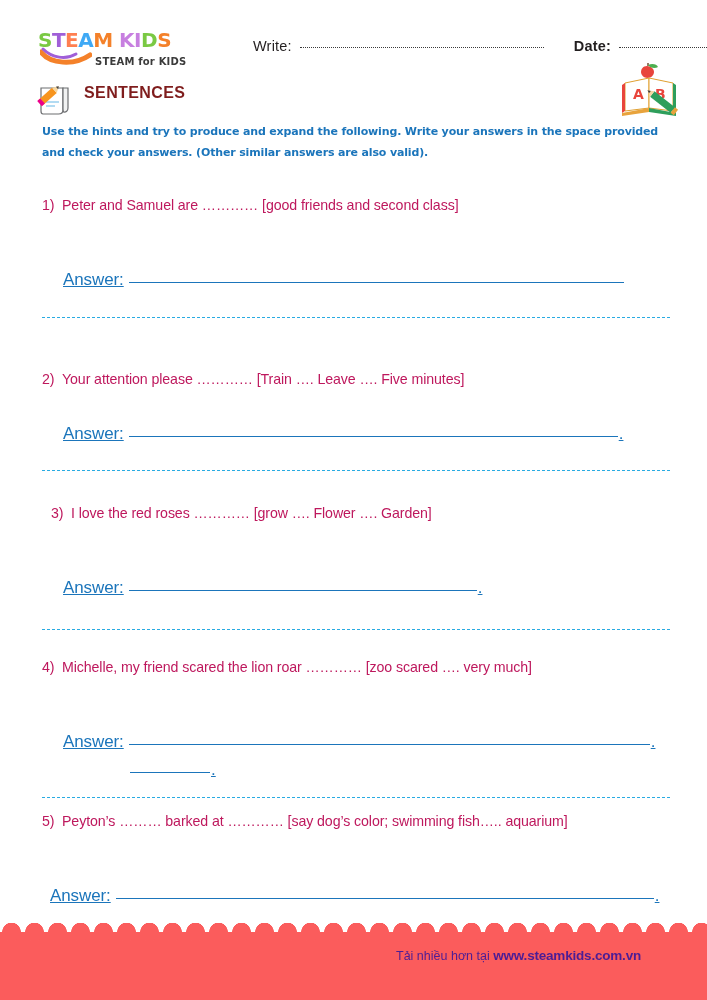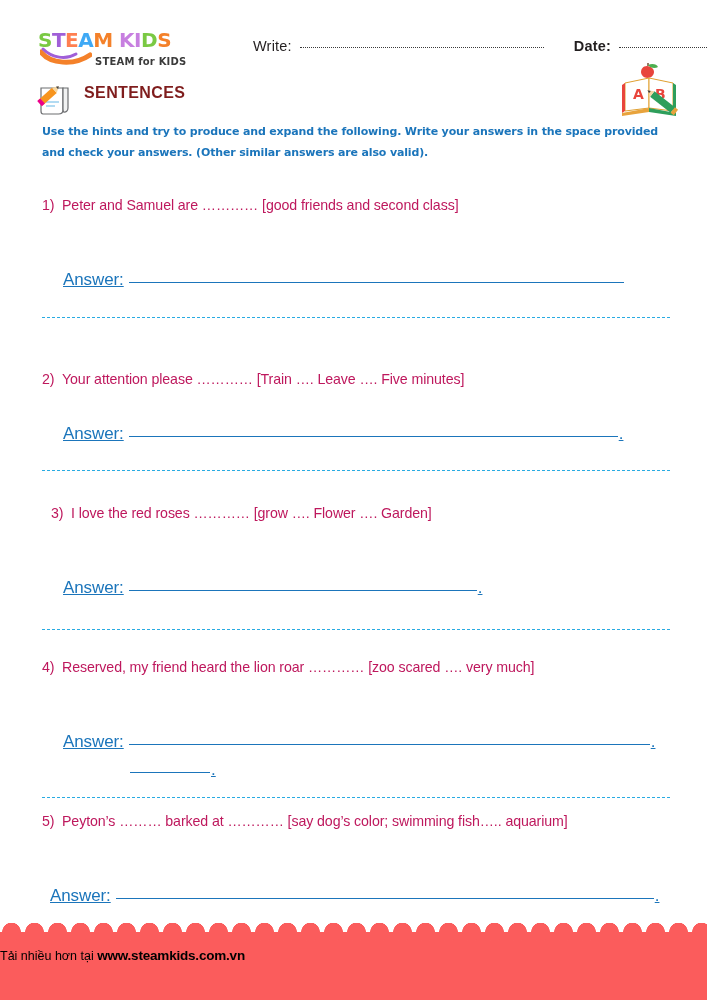--- a/index.html
+++ b/index.html
@@ -194,22 +194,22 @@
     background:
       radial-gradient(circle at 11.5px 9px, #fb5c5c 9px, rgba(251,92,92,0) 9.6px);
     background-size: 23px 18px;
     background-repeat: repeat-x;
   }
   .footer-line1 {
     position: absolute;
     left: 0;
     top: 16px;
     width: 641px;
-    text-align: left;
-    color: #000000;
+    text-align: right;
+    color: #4c1d95;
     font-size: 12.5px;
     white-space: nowrap;
   }
   .footer-line1 .site {
     font-weight: bold;
     font-size: 13.5px;
     letter-spacing: -0.2px;
   }
   .footer-line2 {
     position: absolute;
@@ -303,21 +303,21 @@
         <div class="q-text" style="top: 371px;"><span class="q-num">2)</span><span>Your attention please ………… [Train …. Leave …. Five minutes]</span></div>
         <div class="ans-row" style="top: 424px; left: 63px;"><span class="ans-label">Answer:</span><span class="ans-line" style="width: 489px;"></span><span class="ans-period">.</span></div>
         <div class="divider" style="top: 470px;"></div>
       </div>
       <div class="q-block">
         <div class="q-text" style="top: 505px; margin-left: 9px;"><span class="q-num">3)</span><span>I love the red roses …………  [grow …. Flower …. Garden]</span></div>
         <div class="ans-row" style="top: 578px; left: 63px;"><span class="ans-label">Answer:</span><span class="ans-line" style="width: 348px;"></span><span class="ans-period">.</span></div>
         <div class="divider" style="top: 629px;"></div>
       </div>
       <div class="q-block">
-        <div class="q-text" style="top: 659px;"><span class="q-num">4)</span><span>Reserved, my friend heard the lion roar ………… [zoo scared …. very much]</span></div>
+        <div class="q-text" style="top: 659px;"><span class="q-num">4)</span><span>Michelle, my friend scared the lion roar ………… [zoo scared …. very much]</span></div>
         <div class="ans-row" style="top: 732px; left: 63px;"><span class="ans-label">Answer:</span><span class="ans-line" style="width: 521px;"></span><span class="ans-period">.</span></div>
         <div class="ans-row" style="top: 760px; left: 130px;"><span class="ans-line" style="margin-left: 0px; width: 80px;"></span><span class="ans-period">.</span></div>
         <div class="divider" style="top: 797px;"></div>
       </div>
       <div class="q-block">
         <div class="q-text" style="top: 813px;"><span class="q-num">5)</span><span>Peyton’s ……… barked at ………… [say dog’s color; swimming fish….. aquarium]</span></div>
         <div class="ans-row" style="top: 886px; left: 50px;"><span class="ans-label">Answer:</span><span class="ans-line" style="width: 538px;"></span><span class="ans-period">.</span></div>
       </div>
     </div>
 

